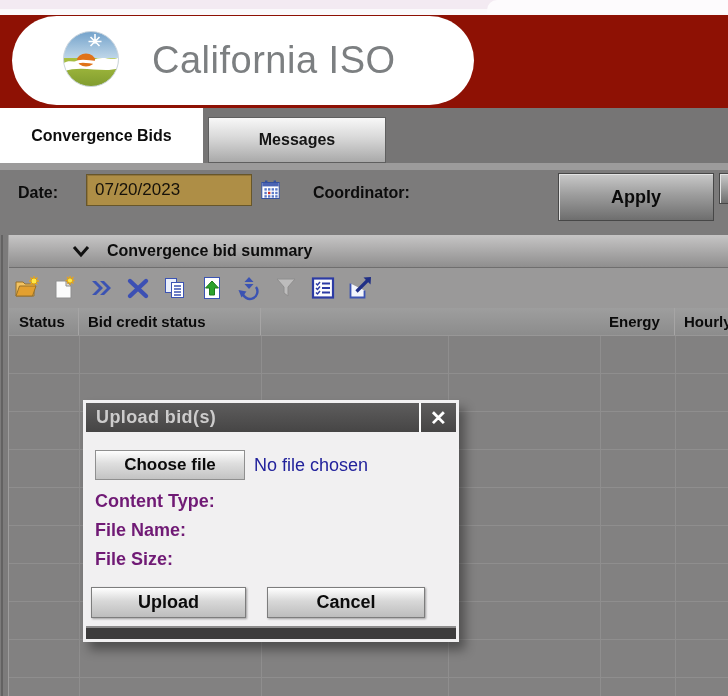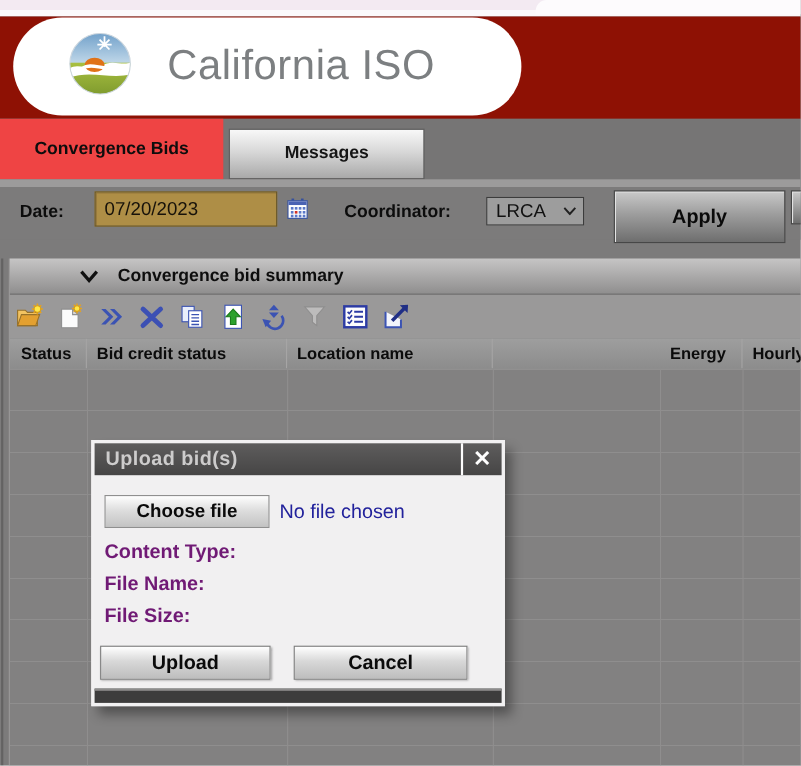--- a/index.html
+++ b/index.html
@@ -15,21 +15,21 @@
 
   
   .masthead { position:absolute; left:0; top:15px; width:728px; height:93px; background:#8e1104; }
   .logo-pill { position:absolute; left:12px; top:1px; width:462px; height:89px; background:#ffffff;
     border-radius:46px; display:flex; align-items:center; }
   .logo-mark { margin-left:50px; flex:0 0 auto; }
   .logo-text { margin-left:32px; font-size:38px; color:#7c7f81; letter-spacing:.5px; }
 
   
   .tabbar { position:absolute; left:0; top:108px; width:728px; height:62px; background:#767575; }
-  .tab-active { position:absolute; left:0; top:0; width:203px; height:55px; background:#ef4444;
+  .tab-active { position:absolute; left:0; top:0; width:203px; height:55px; background:#ffffff;
     display:flex; align-items:center; justify-content:center; font-weight:bold; font-size:16px; color:#0d0d0d; cursor:default; }
   .tab-inactive { position:absolute; left:208px; top:9px; width:178px; height:46px;
     background:linear-gradient(#f8f8f8, #d8d8d8 45%, #a9a9a9); border:1px solid #5f5f5f;
     display:flex; align-items:center; justify-content:center; font-weight:bold; font-size:16px; color:#151515; cursor:pointer; }
   .tabbar-strip { position:absolute; left:0; top:55px; width:728px; height:7px; background:#9c9b9b; }
 
   
   .filterbar { position:absolute; left:0; top:170px; width:728px; height:48px; background:#7c7b7b; }
   .flabel { position:absolute; font-weight:bold; font-size:16px; color:#0c0c0c; top:14px; }
   .date-label { left:18px; }
@@ -169,28 +169,20 @@
             <rect x="14.2" y="11.8" width="2.4" height="2.4"></rect>
           <rect x="3.4" y="15.2" width="2.4" height="2.4"></rect>
             <rect x="7" y="15.2" width="2.4" height="2.4"></rect>
             <rect x="10.6" y="15.2" width="2.4" height="2.4"></rect>
             <rect x="14.2" y="15.2" width="2.4" height="2.4"></rect>
         </g>
         <rect x="7" y="11.8" width="2.4" height="2.4" fill="#d03026"></rect>
       </svg>
     </button>
     <span class="flabel coordinator-label">Coordinator:</span>
-    <div class="select">
-      <span class="select-value">LRCA</span>
-      <span>
-        <svg width="12" height="8" viewBox="0 0 12 8">
-            <polyline points="1,1 6,6.5 11,1" fill="none" stroke="#222222" stroke-width="1.8"></polyline>
-          </svg>
-      </span>
-    </div>
     <button class="apply-btn">Apply</button>
     <div class="partial-btn"></div>
   </div>
 
   <div class="panel-edge"></div>
 
   <section class="panel">
 
     <div class="panel-header">
       <span class="panel-chevron">
@@ -267,21 +259,20 @@
           <path d="M3.5 8.5 v14 h14 v-7" fill="#f3f5fc" stroke="#3b53b3" stroke-width="1.8"></path>
           <path d="M9.5 16.5 L20.5 5.5" stroke="#202f86" stroke-width="3.2"></path>
           <polygon points="16.5,2.5 24,2 23.5,9.5" fill="#202f86"></polygon>
         </svg>
       </span>
     </div>
 
     <div class="grid-header">
       <div class="gh-cell gh-0">Status</div>
       <div class="gh-cell gh-1">Bid credit status</div>
-      <div class="gh-cell gh-2">Location name</div>
       <div class="gh-cell gh-4">Energy</div>
       <div class="gh-cell gh-5">Hourly</div>
     </div>
 
     <div class="grid-body">
       <div class="vsep v1"></div>
       <div class="vsep v2"></div>
       <div class="vsep v3"></div>
       <div class="vsep v4"></div>
       <div class="vsep v5"></div>

